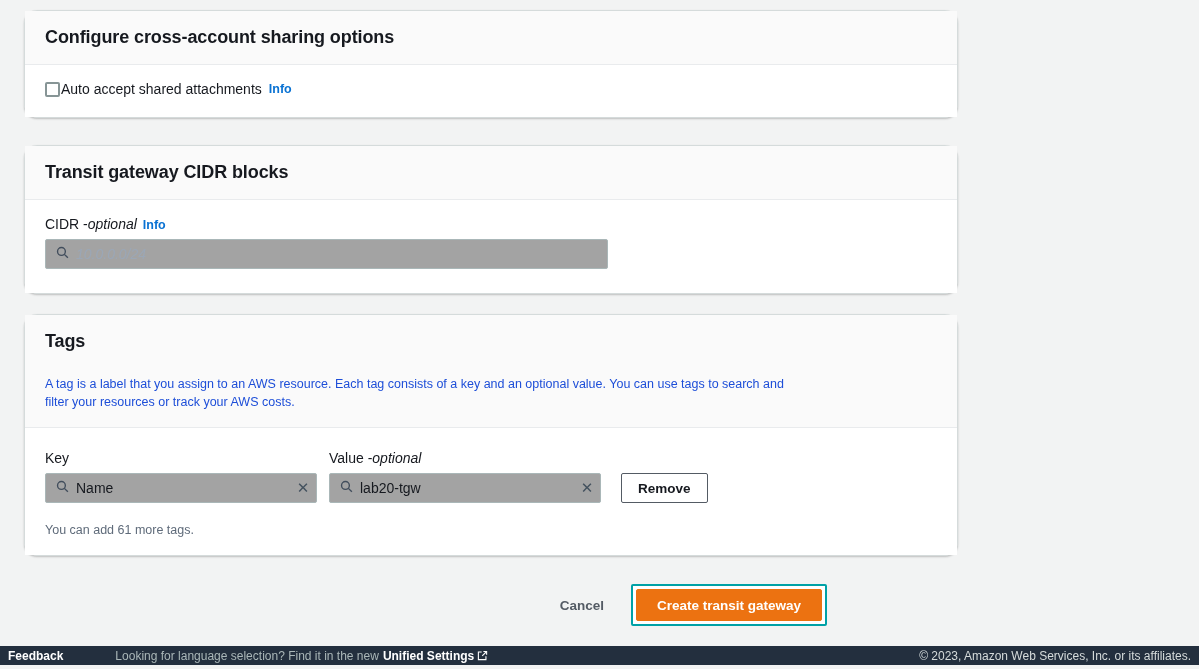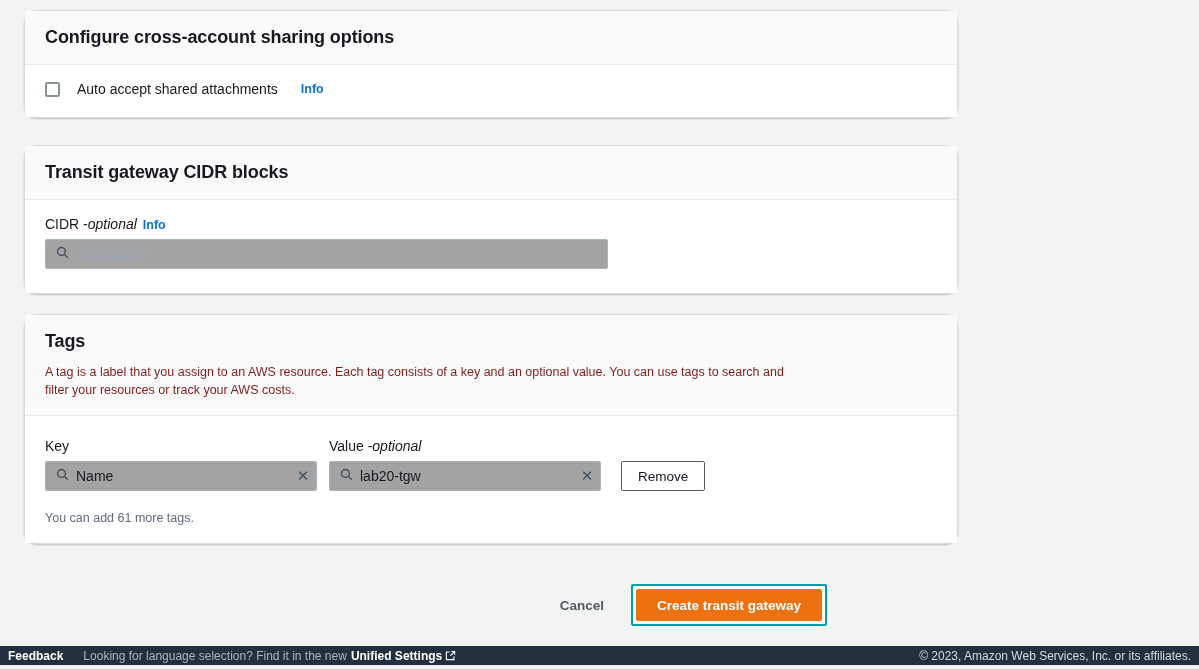--- a/index.html
+++ b/index.html
@@ -38,21 +38,21 @@
     font-weight: bold;
     color: #16191f;
     letter-spacing: -0.1px;
   }
   .card-body { padding: 16px 20px; background: #ffffff; }
 
   
   .checkbox-row {
     display: flex;
     align-items: center;
-    gap: 17px;
+    gap: 1px;
     padding: 12px 0 10px 0;
   }
   .cbox {
     width: 15px;
     height: 15px;
     border: 2px solid #879596;
     border-radius: 2px;
     background: #ffffff;
     flex: none;
   }
@@ -107,42 +107,42 @@
     cursor: pointer;
     font-size: 15px;
     color: #44525f;
     flex: none;
     font-family: "Liberation Sans", sans-serif;
   }
 
   
   .tags-desc {
     font-size: 12.5px;
-    color: #7f1d1d;
+    color: #1d4ed8;
     line-height: 1.45;
-    margin-top: 11px;
+    margin-top: 23px;
     max-width: 752px;
   }
   .tag-grid {
     display: flex;
     align-items: flex-end;
     gap: 0;
   }
   .col-key { width: 272px; }
   .col-val { width: 272px; margin-left: 12px; }
   .col-btn { margin-left: 20px; }
 
   .btn-normal {
     background: #ffffff;
     border: 1px solid #545b64;
     border-radius: 2px;
     color: #16191f;
     font-family: "Liberation Sans", sans-serif;
     font-size: 13.5px;
-    font-weight: normal;
+    font-weight: bold;
     padding: 0 16px;
     height: 30px;
     cursor: pointer;
     white-space: nowrap;
   }
   .tags-note {
     font-size: 12.5px;
     color: #5f6b7a;
     margin-top: 11px;
   }
@@ -202,21 +202,21 @@
   .footer-left { display: flex; align-items: center; padding-left: 8px; }
   .feedback-link {
     color: #ffffff;
     font-weight: bold;
     text-decoration: none;
     cursor: pointer;
     font-size: 12px;
   }
   .lang-text {
     color: #aab7b8;
-    margin-left: 20px;
+    margin-left: 52px;
     display: flex;
     align-items: center;
     gap: 0;
   }
   .unified-link {
     color: #ffffff;
     font-weight: bold;
     text-decoration: none;
     cursor: pointer;
     margin-left: 4px;

